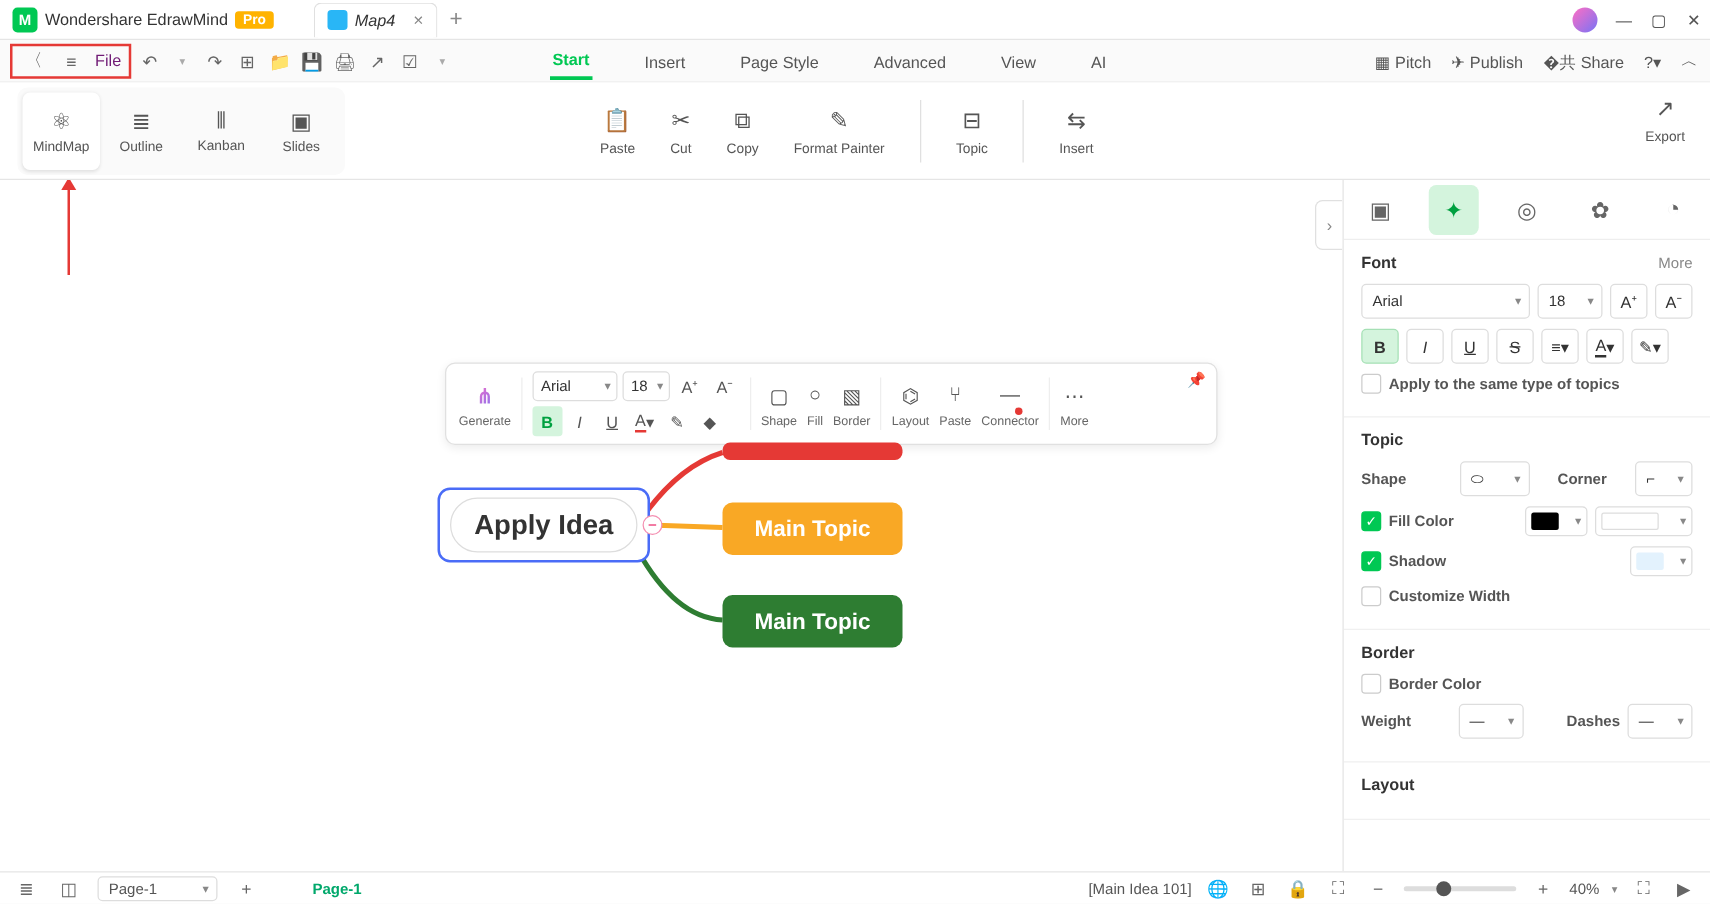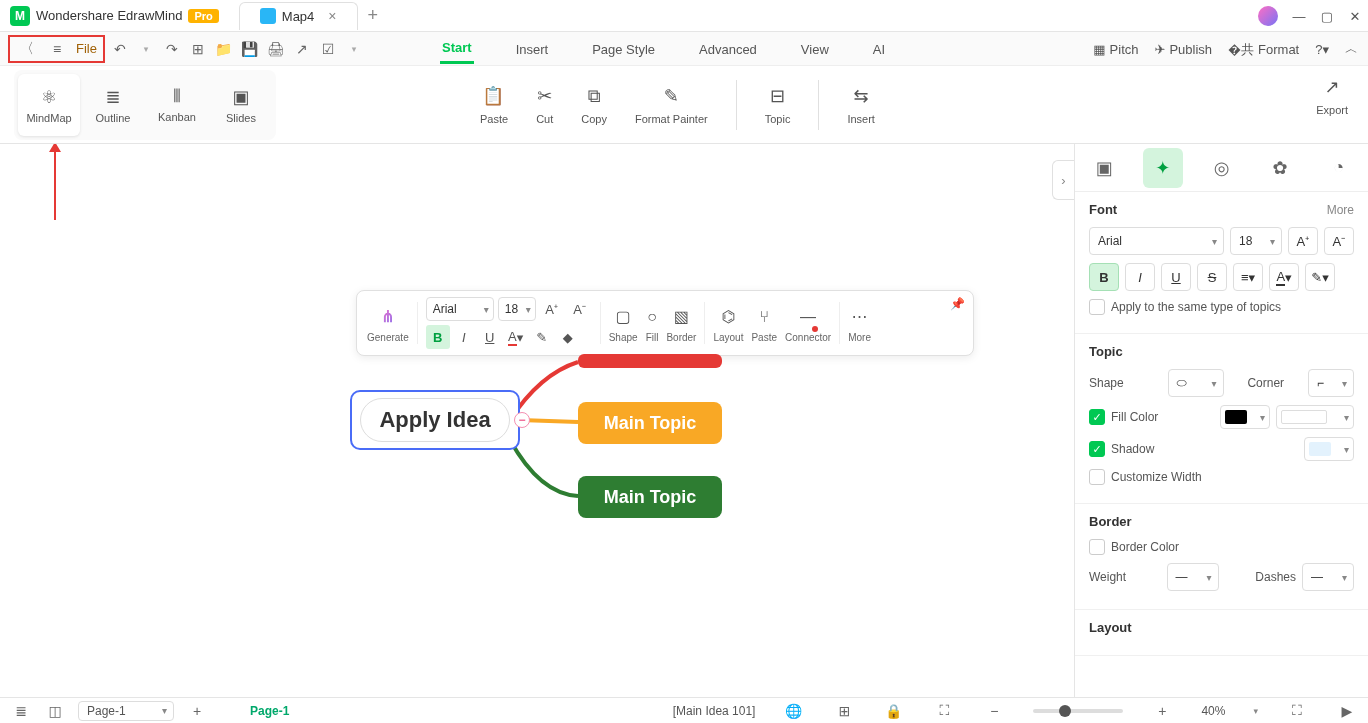--- a/index.html
+++ b/index.html
@@ -1,31 +1,31 @@
 <!DOCTYPE html>
 <html><head>
 <meta charset="utf-8">
 <style>
 * { box-sizing:border-box; margin:0; padding:0; font-family:-apple-system,BlinkMacSystemFont,"Segoe UI",Arial,sans-serif; }
 body { width:1368px; height:723px; background:#f5f5f5; overflow:hidden; position:relative; font-size:13px; color:#333; }
 .titlebar { height:32px; background:#fff; display:flex; align-items:center; border-bottom:1px solid #e5e5e5; position:relative; }
 .app-logo { width:20px; height:20px; background:#00c853; border-radius:4px; margin:0 6px 0 10px; display:flex; align-items:center; justify-content:center; color:#fff; font-weight:bold; font-size:12px; }
 .app-name { font-size:13px; color:#333; }
 .pro-badge { background:#ffb300; color:#fff; font-size:11px; padding:1px 6px; border-radius:3px; margin-left:6px; font-weight:600; }
-.tab { display:flex; align-items:center; height:28px; padding:0 20px; margin-left:20px; background:#fff; border:1px solid #e0e0e0; border-bottom:none; border-radius:6px 6px 0 0; gap:6px; }
+.tab { display:flex; align-items:center; height:28px; padding:0 10px; margin-left:32px; background:#fff; border:1px solid #e0e0e0; border-bottom:none; border-radius:6px 6px 0 0; gap:6px;font-style:italic; }
 .tab-icon { width:16px; height:16px; background:#29b6f6; border-radius:3px; }
 .tab-close { color:#888; font-size:14px; cursor:pointer; margin-left:8px; }
 .tab-add { margin-left:10px; color:#888; font-size:18px; cursor:pointer; }
 .win-controls { position:absolute; right:6px; top:0; height:32px; display:flex; align-items:center; gap:14px; }
 .avatar { width:20px; height:20px; border-radius:50%; background:linear-gradient(135deg,#ff6ec4,#7873f5); }
 .win-btn { width:14px; color:#555; font-size:13px; cursor:pointer; text-align:center; }
 .toolbar1 { height:34px; background:#fafafa; display:flex; align-items:center; padding:0 8px; gap:4px; border-bottom:1px solid #eee; position:relative; }
 .file-box { border:2px solid #e53935; padding:2px 6px; display:flex; align-items:center; gap:8px; height:28px; }
 .icon-btn { width:22px; height:22px; display:flex; align-items:center; justify-content:center; color:#666; cursor:pointer; font-size:14px; }
-.file-lbl { font-size:13px; color:#a16207; }
+.file-lbl { font-size:13px; color:#701a75; }
 .menu-tabs { position:absolute; left:440px; top:0; height:34px; display:flex; align-items:center; gap:40px; }
 .menu-tab { font-size:13px; color:#555; cursor:pointer; padding:6px 2px; }
 .menu-tab.active { color:#00c853; border-bottom:3px solid #00c853; font-weight:600; }
 .right-actions { position:absolute; right:10px; top:0; height:34px; display:flex; align-items:center; gap:16px; color:#555; font-size:13px; }
 .ra { display:flex; align-items:center; gap:4px; cursor:pointer; }
 .ribbon { height:78px; background:#fff; display:flex; align-items:center; padding:0 14px; gap:6px; border-bottom:1px solid #e5e5e5; position:relative; }
 .rib-group { display:flex; gap:2px; background:#fafafa; border-radius:8px; padding:4px; }
 .rib-btn { display:flex; flex-direction:column; align-items:center; justify-content:center; width:62px; height:62px; cursor:pointer; border-radius:6px; gap:4px; }
 .rib-btn.active { background:#fff; box-shadow:0 1px 3px rgba(0,0,0,.1); }
 .rib-ico { font-size:18px; color:#555; }
@@ -61,30 +61,30 @@
 .sp-section { padding:10px 14px; border-bottom:1px solid #f0f0f0; }
 .sp-head { display:flex; justify-content:space-between; align-items:center; margin-bottom:10px; }
 .sp-title { font-weight:600; font-size:13px; }
 .sp-more { font-size:12px; color:#888; cursor:pointer; }
 .sp-row { display:flex; align-items:center; gap:6px; margin-bottom:8px; }
 .sp-sel { flex:1; height:28px; border:1px solid #ddd; border-radius:4px; padding:0 20px 0 8px; font-size:12px; display:flex; align-items:center; position:relative; background:#fff; }
 .sp-sel::after { content:'▾'; position:absolute; right:6px; color:#888; font-size:10px; }
 .sp-sel.sm { flex:none; width:52px; }
 .sp-ibtn { width:30px; height:28px; border:1px solid #ddd; border-radius:4px; display:flex; align-items:center; justify-content:center; cursor:pointer; font-size:13px; background:#fff; }
 .sp-ibtn.on { background:#d4f4dd; border-color:#a5e0b5; }
-.sp-lbl { font-size:12px; color:#555; flex:1; }
+.sp-lbl { font-size:12px; color:#555; flex:1;font-weight:bold; }
 .sp-chk { width:16px; height:16px; border:1px solid #ccc; border-radius:3px; cursor:pointer; display:inline-flex; align-items:center; justify-content:center; }
 .sp-chk.checked { background:#00c853; border-color:#00c853; color:#fff; font-size:11px; }
 .sp-color { width:50px; height:24px; border:1px solid #ddd; border-radius:4px; display:flex; align-items:center; padding:0 4px; gap:4px; position:relative; }
 .sp-color::after { content:'▾'; position:absolute; right:4px; color:#888; font-size:10px; }
 .sp-swatch { width:22px; height:14px; border-radius:2px; }
 .statusbar { position:absolute; left:0; right:0; bottom:0; height:26px; background:#fff; border-top:1px solid #e5e5e5; display:flex; align-items:center; padding:0 10px; font-size:12px; color:#555; }
 .sb-left { display:flex; align-items:center; gap:12px; }
 .sb-page { color:#00a86b; font-weight:600; margin-left:30px; }
-.sb-right { position:absolute; right:10px; display:flex; align-items:center; gap:28px; }
+.sb-right { position:absolute; right:10px; display:flex; align-items:center; gap:10px; }
 .sb-slider { width:90px; height:4px; background:#ddd; border-radius:2px; position:relative; }
 .sb-slider::after { content:''; position:absolute; left:26px; top:-4px; width:12px; height:12px; background:#555; border-radius:50%; }
 svg { overflow:visible; }
 </style>
 </head>
 <body>
 
 <div class="titlebar">
   <div class="app-logo">M</div>
   <span class="app-name">Wondershare EdrawMind</span>
@@ -125,21 +125,21 @@
     <span class="menu-tab">Insert</span>
     <span class="menu-tab">Page Style</span>
     <span class="menu-tab">Advanced</span>
     <span class="menu-tab">View</span>
     <span class="menu-tab">AI</span>
   </div>
 
   <div class="right-actions">
     <span class="ra">▦ <span>Pitch</span></span>
     <span class="ra">✈ <span>Publish</span></span>
-    <span class="ra">�共 <span>Format</span></span>
+    <span class="ra">�共 <span>Share</span></span>
     <span class="ra">?▾</span>
     <span class="ra">︿</span>
   </div>
 </div>
 
 <div class="ribbon">
   <div class="rib-group">
     <div class="rib-btn active">
         <span class="rib-ico">⚛</span>
         <span class="rib-lbl">MindMap</span>

